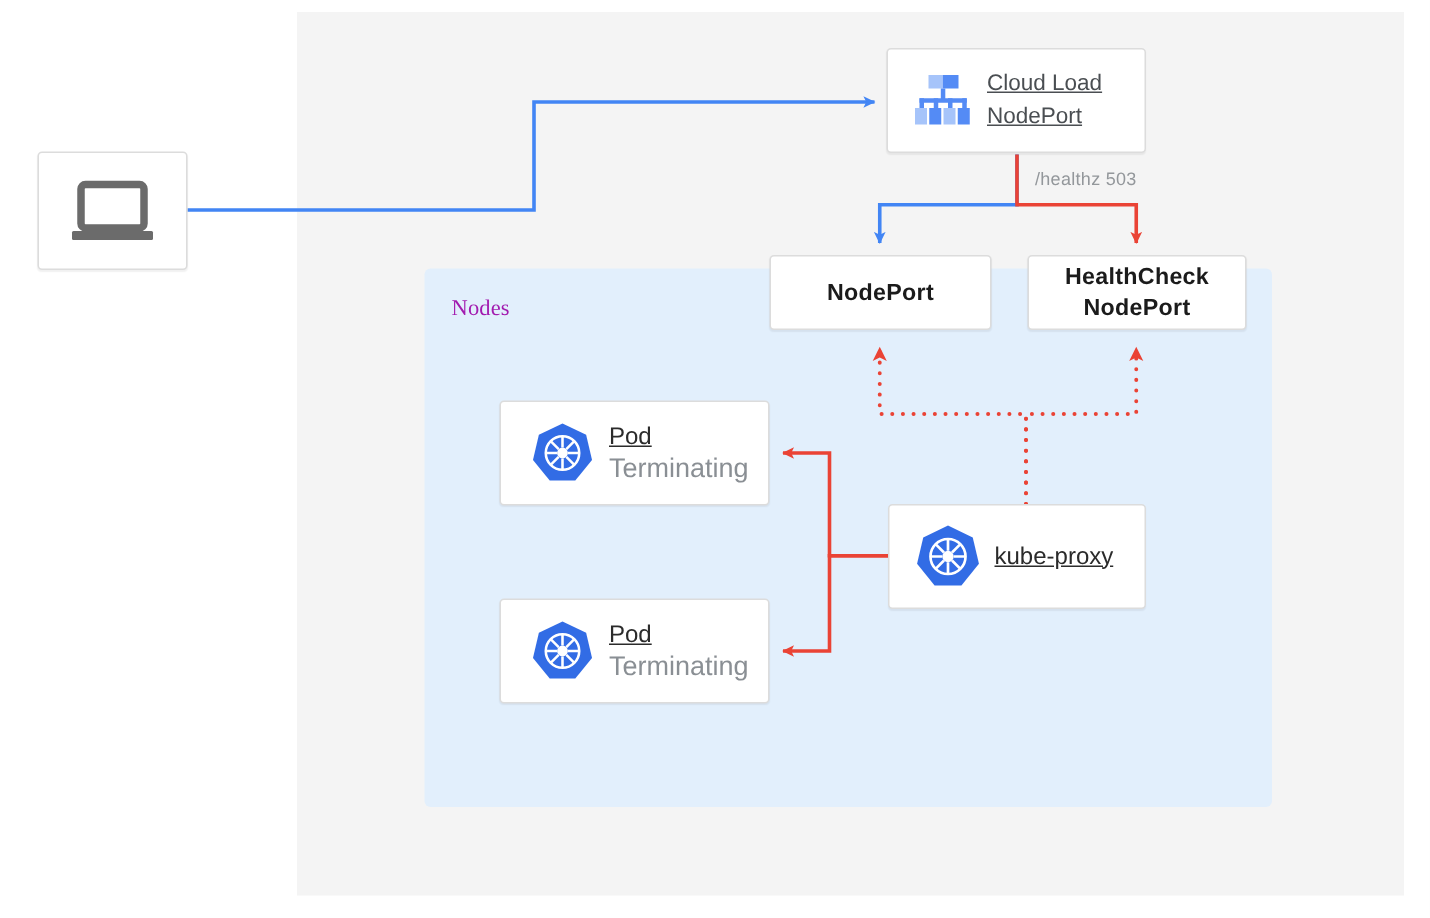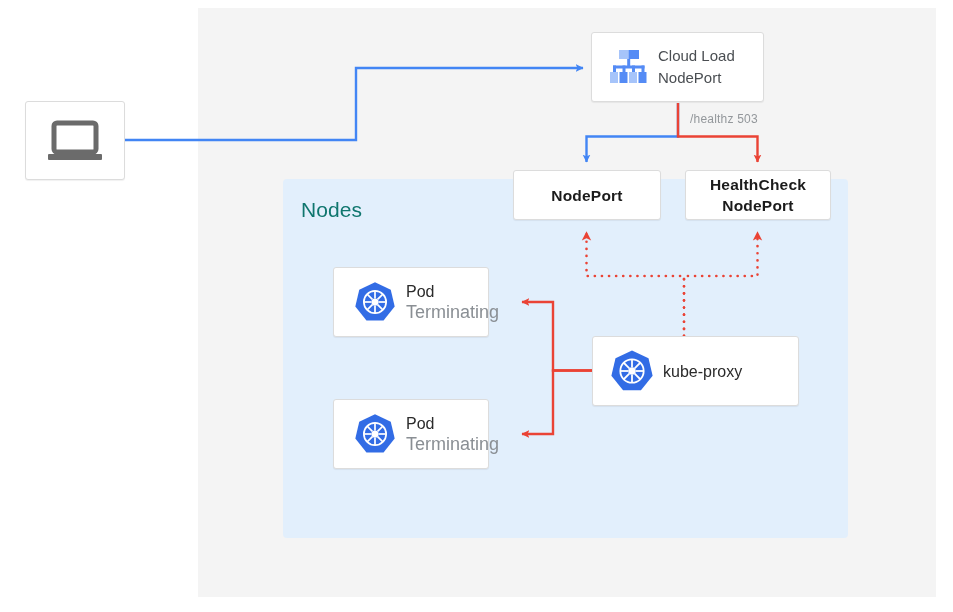--- a/index.html
+++ b/index.html
@@ -33,23 +33,24 @@
     top: 179px;
     width: 565px;
     height: 359px;
     background: #e2effc;
     border-radius: 4px;
   }
   #nodes-label {
     position: absolute;
     left: 301px;
     top: 198px;
-    font-size: 21px;
-    color: #0f766e;
+    font-size: 15px;
+    color: #a21caf;
     letter-spacing: 0.1px;
+    font-family: Liberation Serif, serif;
   }
 
   
   .wbox {
     position: absolute;
     background: #ffffff;
     border: 1px solid #dcdcdc;
     border-radius: 3px;
     box-sizing: border-box;
     box-shadow: 0 1px 1px rgba(0,0,0,0.06);
@@ -68,20 +69,21 @@
   .txt-slot {
     flex: 1 1 auto;
     display: flex;
     flex-direction: column;
     justify-content: center;
   }
   .title-line {
     font-size: 16px;
     color: #2b2b2b;
     line-height: 21px;
+    text-decoration: underline;
   }
   .sub-line {
     font-size: 18px;
     color: #8a8f94;
     line-height: 21px;
   }
 
   
   #laptop-box {
     left: 25px; top: 101px; width: 100px; height: 79px;
@@ -106,28 +108,28 @@
     font-size: 15.5px;
     font-weight: bold;
     color: #1b1b1b;
     line-height: 21px;
     letter-spacing: 0.2px;
   }
   #nodeport-box { left: 513px; top: 170px; width: 148px; height: 50px; }
   #healthcheck-box { left: 685px; top: 170px; width: 146px; height: 50px; }
 
   
-  .podbox { width: 156px; height: 70px; }
+  .podbox { width: 180px; height: 70px; }
   .podbox .icon-slot { width: 62px; padding-left: 10px; }
   #pod1-box { left: 333px; top: 267px; }
   #pod2-box { left: 333px; top: 399px; }
 
   
   #kubeproxy-box {
-    left: 592px; top: 336px; width: 207px; height: 70px;
+    left: 592px; top: 336px; width: 172px; height: 70px;
   }
   #kubeproxy-box .icon-slot { width: 62px; padding-left: 8px; }
 
   
   #healthz-label {
     position: absolute;
     left: 690px;
     top: 112px;
     font-size: 12px;
     font-weight: normal;

